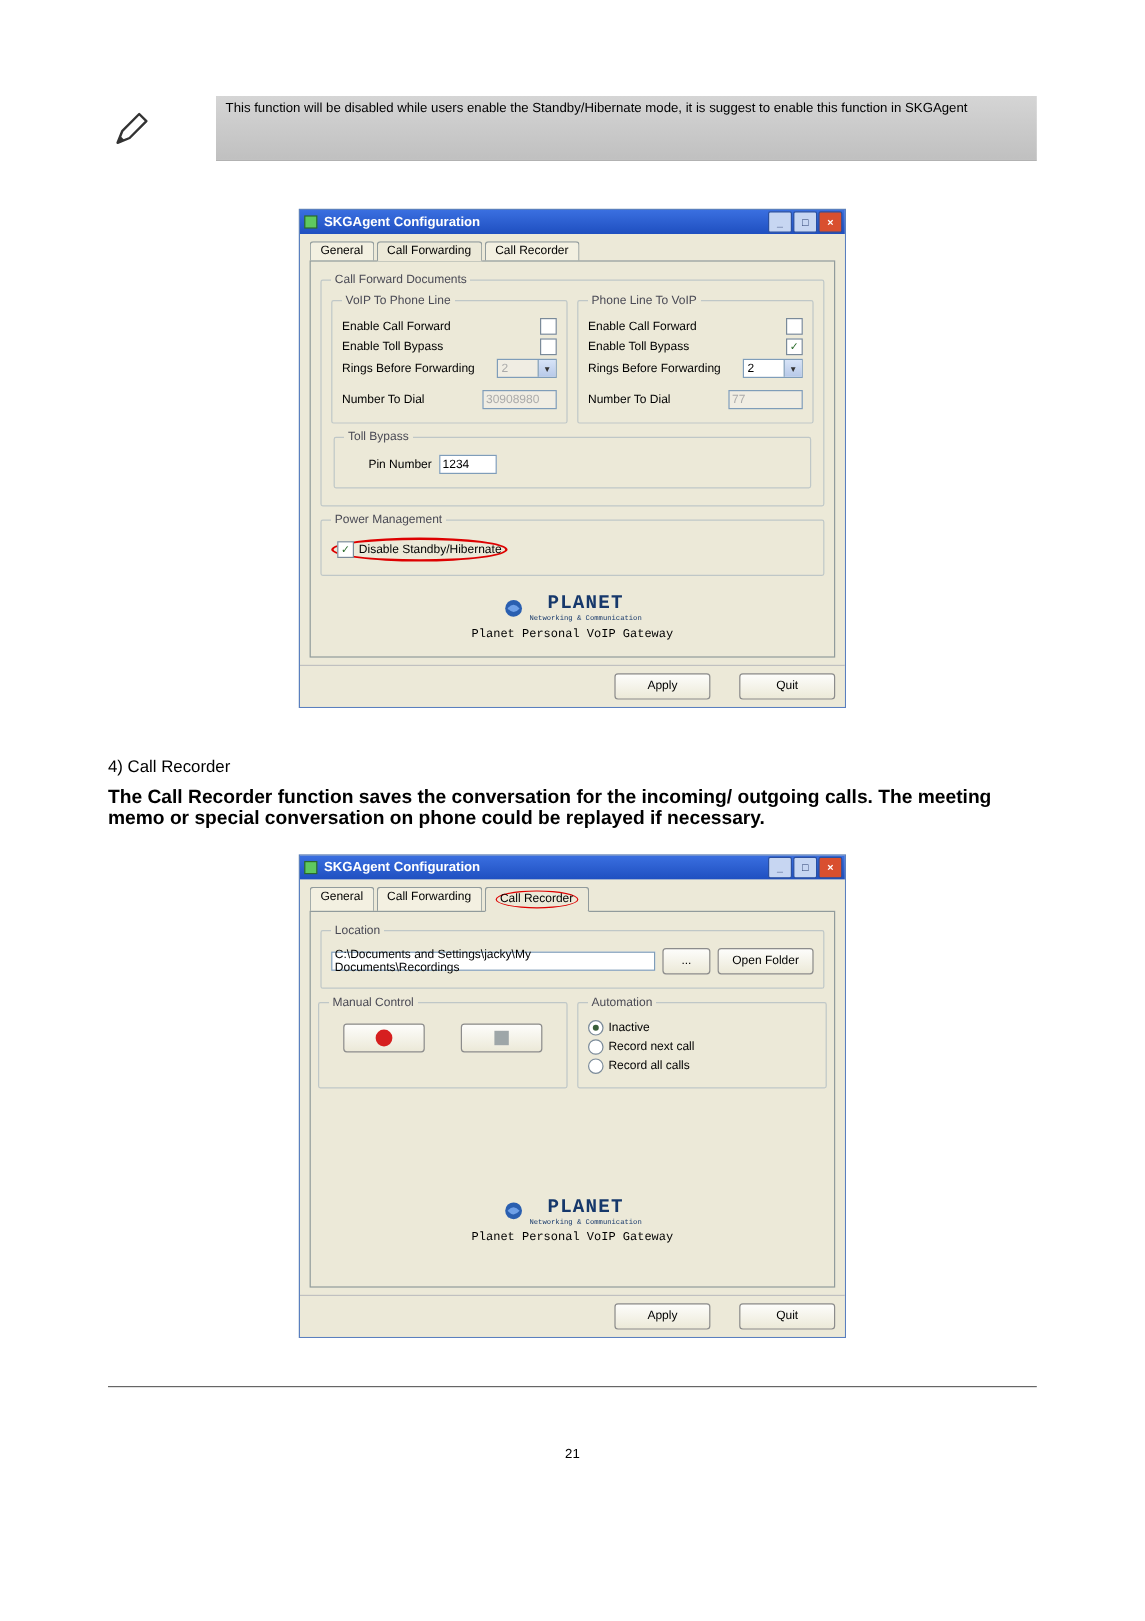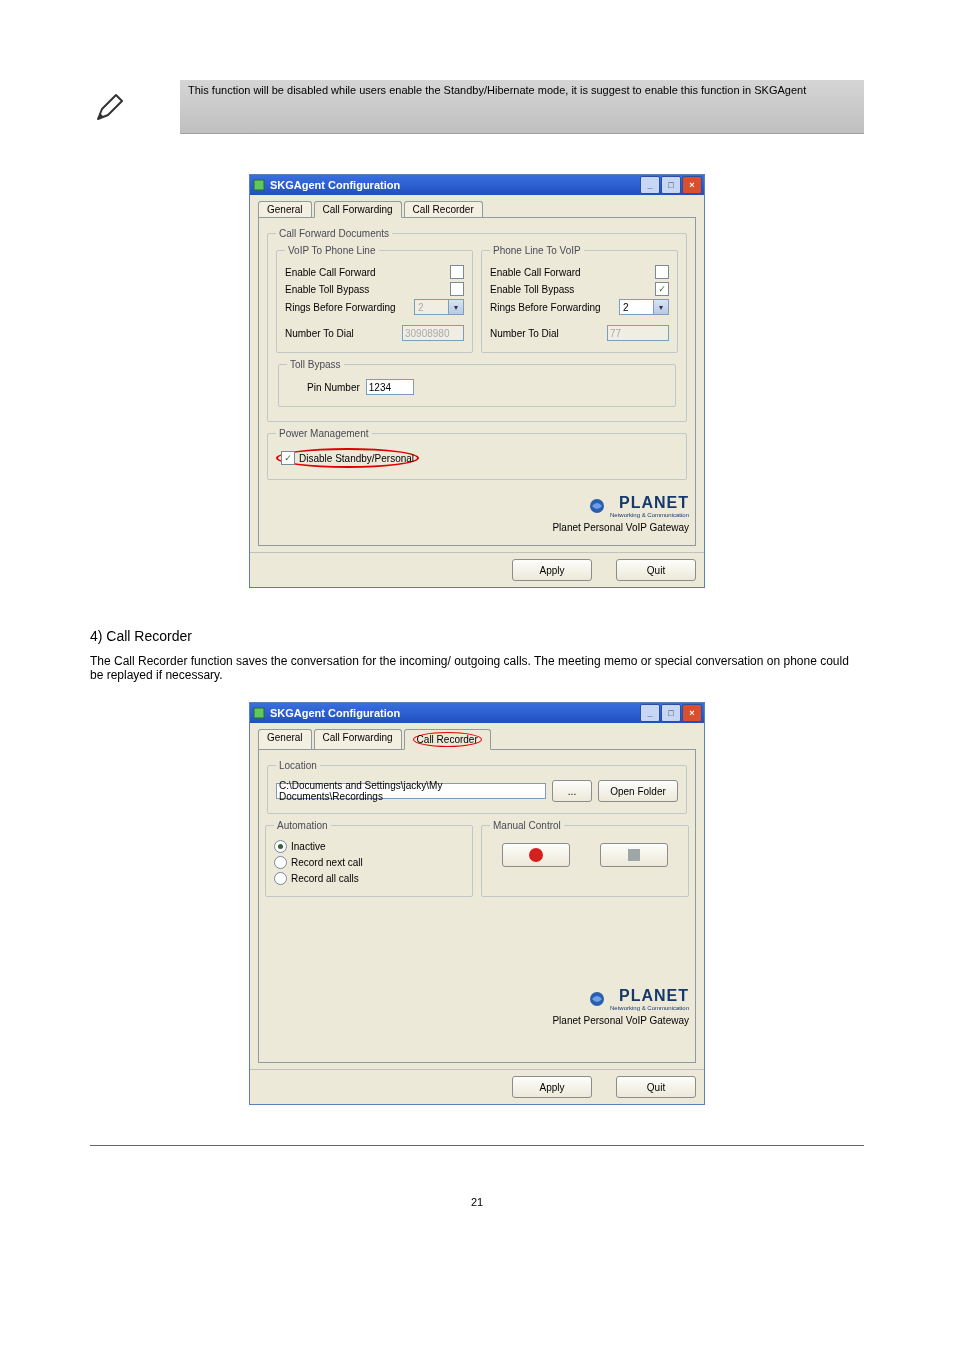--- a/index.html
+++ b/index.html
@@ -144,23 +144,24 @@
   .combo.disabled { background: #f0ede3; color:#aaa; }
   .combo .cv { padding: 0 3px; flex:1; }
   .combo .cd {
     width: 14px; height: 100%; background: linear-gradient(#d7e3f7,#b7c9e8);
     border-left: 1px solid #7f9db9; display:flex; align-items:center; justify-content:center;
     font-size: 8px; color: #333;
   }
   .two-col { display: flex; gap: 8px; }
   .two-col fieldset.fs { flex: 1; margin: 0; }
   .brand {
-    text-align: right;
+    text-align: center;
     margin-top: 14px;
     margin-bottom: 6px;
+    font-family: Liberation Mono, monospace;
   }
   .brand-logo {
     display: inline-flex; align-items: center; justify-content: center; gap: 4px;
   }
   .brand-word { font-weight: bold; font-size: 16px; color: #16386b; letter-spacing: 1px; }
   .brand-sub { font-size: 6px; color: #16386b; display: block; }
   .brand-cap { font-size: 10px; margin-top: 4px; }
   .footer {
     display: flex; justify-content: flex-end; gap: 24px;
     padding: 6px 8px; border-top: 1px solid #c0c0c0;
@@ -190,22 +191,23 @@
   .rec-circle { width:14px; height:14px; border-radius:50%; background:#d61f1f; }
   .stop-sq { width:12px; height:12px; background:#9ea6a8; }
   .section-title {
     font-family: Arial, sans-serif;
     font-size: 14px;
     font-weight: normal;
     margin: 30px 0 10px 0;
   }
   .body-text {
     font-family: Arial, sans-serif;
-    font-size: 12px;
+    font-size: 16px;
     margin: 6px 0;
+    font-weight: bold;
   }
   .page-num {
     text-align: center;
     font-family: Arial, sans-serif;
     font-size: 11px;
     margin-top: 50px;
   }
   hr.thin { border: none; border-top: 1px solid #666; margin: 30px 0 8px 0; }
 </style>
 </head>
@@ -304,21 +306,21 @@
             </div>
           </fieldset>
         </fieldset>
 
         <fieldset class="fs">
           <legend>Power Management</legend>
           <div class="row">
             <span class="circled">
               <span style="display:inline-flex; align-items:center;">
                 <span class="cb">✓</span>
-                <span style="margin-left:4px">Disable Standby/Personal</span>
+                <span style="margin-left:4px">Disable Standby/Hibernate</span>
               </span>
             </span>
           </div>
         </fieldset>
 
         <div class="brand">
           <div class="brand-logo">
             <svg width="18" height="18" viewBox="0 0 18 18">
                 <circle cx="9" cy="9" r="7" fill="#2a5fb0"></circle>
                 <path d="M4 9 Q9 3 14 9 Q9 15 4 9" fill="#6fa0e7"></path>
@@ -368,50 +370,50 @@
         <fieldset class="fs">
           <legend>Location</legend>
           <div class="row" style="gap:6px">
             <span class="input enabled" style="flex:1">C:\Documents and Settings\jacky\My Documents\Recordings</span>
             <div class="btn small">...</div>
             <div class="btn">Open Folder</div>
           </div>
         </fieldset>
 
         <div class="two-col" style="margin-top:6px">
+
+          <fieldset class="fs">
+            <legend>Manual Control</legend>
+            <div class="rec-row">
+              <div class="rec-btn">
+                <span class="rec-circle"></span>
+              </div>
+              <div class="rec-btn">
+                <span class="stop-sq"></span>
+              </div>
+            </div>
+          </fieldset>
 
           <fieldset class="fs">
             <legend>Automation</legend>
             <div class="row">
               <span class="radio">
                   <span class="dot"></span>
                 </span>
               <span>Inactive</span>
             </div>
             <div class="row">
               <span class="radio"></span>
               <span>Record next call</span>
             </div>
             <div class="row">
               <span class="radio"></span>
               <span>Record all calls</span>
             </div>
           </fieldset>
-
-          <fieldset class="fs">
-            <legend>Manual Control</legend>
-            <div class="rec-row">
-              <div class="rec-btn">
-                <span class="rec-circle"></span>
-              </div>
-              <div class="rec-btn">
-                <span class="stop-sq"></span>
-              </div>
-            </div>
-          </fieldset>
         </div>
 
         <div class="brand" style="margin-top:90px">
           <div class="brand-logo">
             <svg width="18" height="18" viewBox="0 0 18 18">
                 <circle cx="9" cy="9" r="7" fill="#2a5fb0"></circle>
                 <path d="M4 9 Q9 3 14 9 Q9 15 4 9" fill="#6fa0e7"></path>
               </svg>
             <span>
               <span class="brand-word">PLANET</span>

